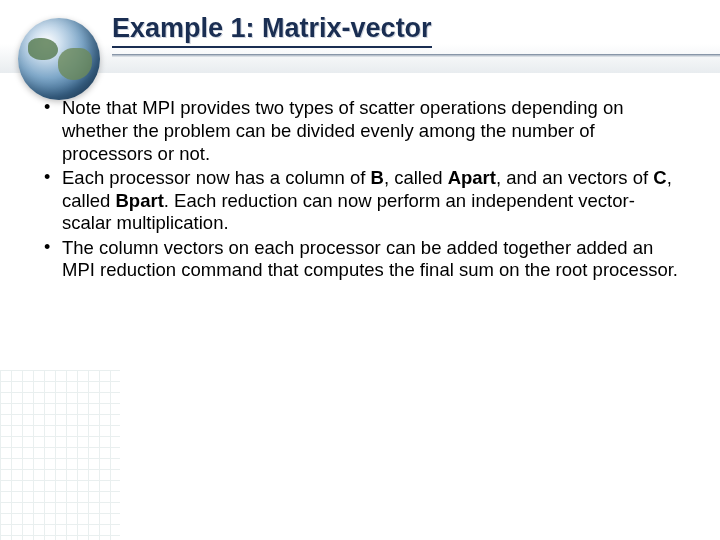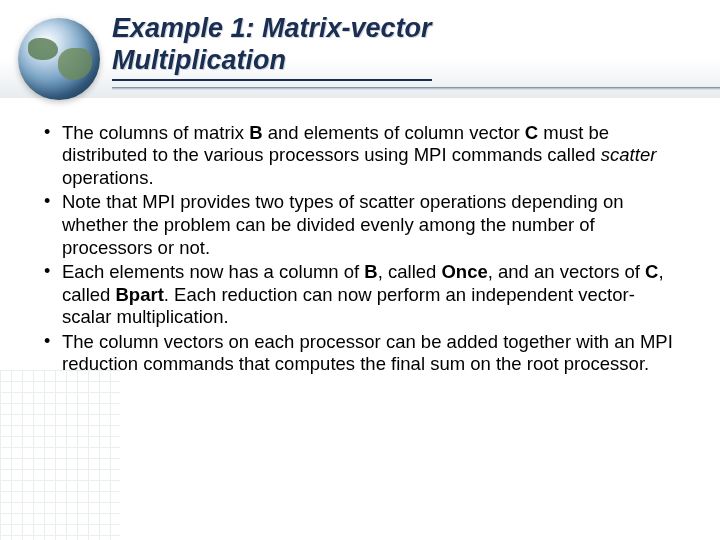--- a/index.html
+++ b/index.html
@@ -6,23 +6,22 @@
   body {
     width: 720px;
     height: 540px;
     background: #ffffff;
     font-family: Arial, Helvetica, sans-serif;
     position: relative;
     overflow: hidden;
   }
   .header {
     position: relative;
-    padding: 12px 0 8px 112px;
+    padding: 12px 0 16px 112px;
     background: linear-gradient(to bottom, #ffffff 0%, #ffffff 60%, #e8ecef 100%);
-    font-style: italic;
   }
   .globe {
     position: absolute;
     left: 18px;
     top: 18px;
     width: 82px;
     height: 82px;
     border-radius: 50%;
     background: radial-gradient(circle at 35% 30%, #ffffff 0%, #cfe0ef 18%, #7fa8c9 45%, #3d6b93 70%, #1f3f5f 100%);
     box-shadow: 0 2px 6px rgba(0,0,0,0.25), inset -6px -6px 14px rgba(0,0,0,0.25);
@@ -102,35 +101,31 @@
     background-size: 11px 11px;
   }
 </style>
 </head>
 <body>
 
 <div class="header">
   <div class="globe"></div>
   <div class="title">
     <span>Example 1: Matrix-vector</span><br>
-    <span>Multiplication</span>
   </div>
   <div class="divider"></div>
 </div>
 
 <div class="content">
   <ul>
     <li>
-      <span>The columns of matrix </span><span class="b">B</span><span> and elements of column vector </span><span class="b">C</span><span> must be distributed to the various processors using MPI commands called </span><span class="i">scatter</span><span> operations.</span>
-    </li>
-    <li>
       <span>Note that MPI provides two types of scatter operations depending on whether the problem can be divided evenly among the number of processors or not.</span>
     </li>
     <li>
-      <span>Each elements now has a column of </span><span class="b">B</span><span>, called </span><span class="b">Once</span><span>, and an vectors of </span><span class="b">C</span><span>, called </span><span class="b">Bpart</span><span>. Each reduction can now perform an independent vector-scalar multiplication.</span>
+      <span>Each processor now has a column of </span><span class="b">B</span><span>, called </span><span class="b">Apart</span><span>, and an vectors of </span><span class="b">C</span><span>, called </span><span class="b">Bpart</span><span>. Each reduction can now perform an independent vector-scalar multiplication.</span>
     </li>
     <li>
-      <span>The column vectors on each processor can be added together with an MPI reduction commands that computes the final sum on the root processor.</span>
+      <span>The column vectors on each processor can be added together added an MPI reduction command that computes the final sum on the root processor.</span>
     </li>
   </ul>
 </div>
 
 <div class="deco-squares"></div>
 
 </body></html>

